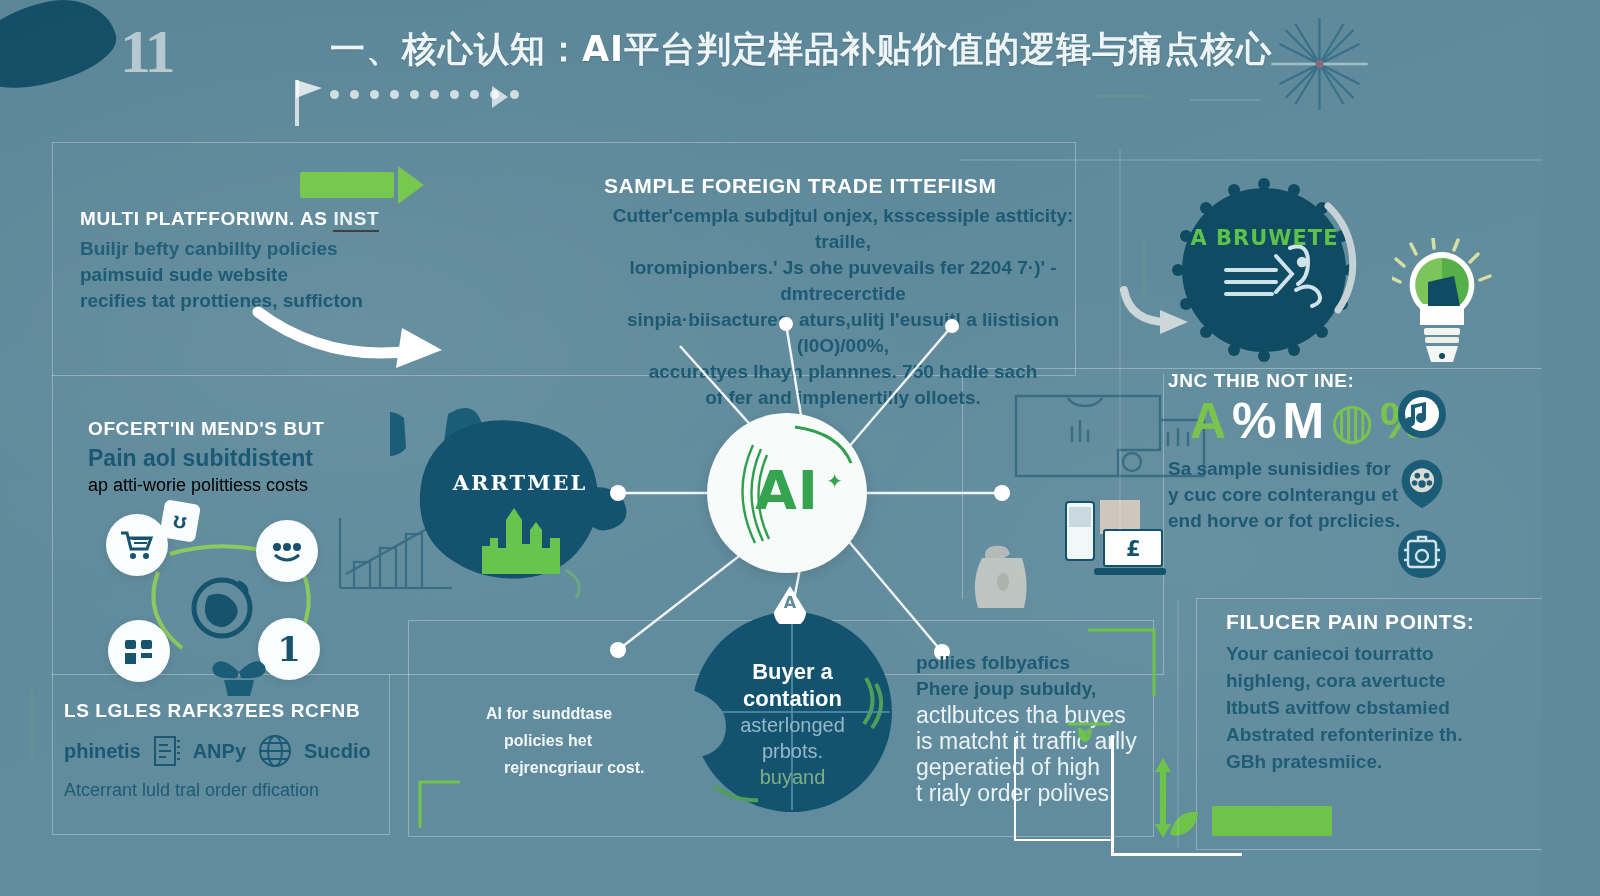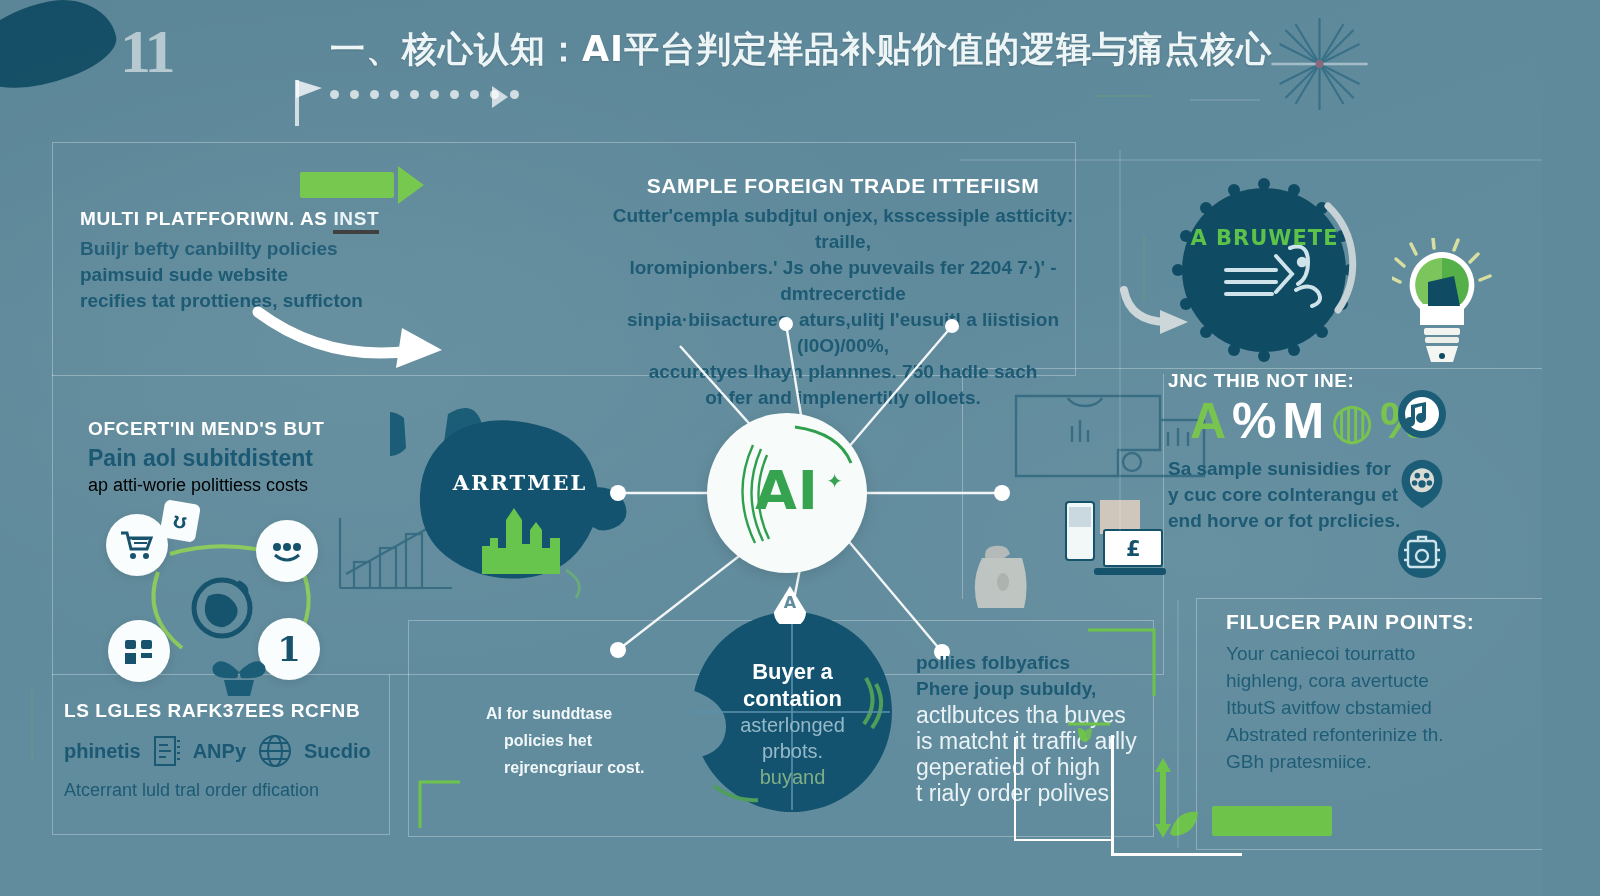--- a/index.html
+++ b/index.html
@@ -46,31 +46,31 @@
   .frame-bl{left:52px;top:674px;width:336px;height:160px;border-top:none;}
   .frame-bc{left:408px;top:620px;width:744px;height:215px;}
   .frame-br{left:1196px;top:598px;width:402px;height:250px;border-right:none;}
   .frame-rt{left:962px;top:368px;width:636px;height:230px;border-right:none;border-bottom:none;}
 
   
   .head-w{font-size:19px;font-weight:700;color:#ffffff;letter-spacing:.6px;}
   .head-w.big{font-size:21px;}
   .body-d{font-size:19px;line-height:26px;color:#1d5a74;font-weight:600;}
   .body-l{font-size:23px;line-height:26px;color:#e9f2f5;font-weight:500;}
-  .body-mix{font-size:19px;line-height:27px;color:#9fc2cf;font-weight:400;}
+  .body-mix{font-size:19px;line-height:27px;color:#9fc2cf;font-weight:700;}
 
   .b-topleft{left:80px;top:208px;width:330px;}
-  .b-topleft .u{color:#eaf4f7;border-bottom:4px solid #404040;padding-bottom:1px;}
+  .b-topleft .u{color:#eaf4f7;border-bottom:2px solid #404040;padding-bottom:1px;}
   .b-topleft .sub{margin-top:6px;color:#235f79;}
   .greenchip{left:300px;top:172px;width:94px;height:26px;background:#76c84e;border-radius:2px;}
   .greenchip:after{content:"";position:absolute;left:98px;top:-6px;width:0;height:0;
      border-left:26px solid #76c84e;border-top:19px solid transparent;border-bottom:19px solid transparent;}
 
   .b-topcenter{left:604px;top:174px;width:478px;text-align:center;}
-  .b-topcenter .hd{text-align:center;margin-bottom:5px;}
+  .b-topcenter .hd{text-align:left;margin-bottom:5px;}
 
   .b-midleft{left:88px;top:418px;width:330px;}
   .b-midleft .l2{font-size:23px;font-weight:700;color:#1b5873;margin-top:5px;}
   .b-midleft .l3{font-size:18px;color:#000000;font-weight:500;margin-top:3px;}
 
   .b-bottomleft{left:64px;top:700px;width:330px;}
   .b-bottomleft .logos{display:flex;align-items:center;gap:12px;margin-top:12px;
      font-size:20px;font-weight:700;color:#1b5873;}
   .b-bottomleft .cap{margin-top:12px;font-size:18px;color:#1d5a74;font-weight:500;}
 

